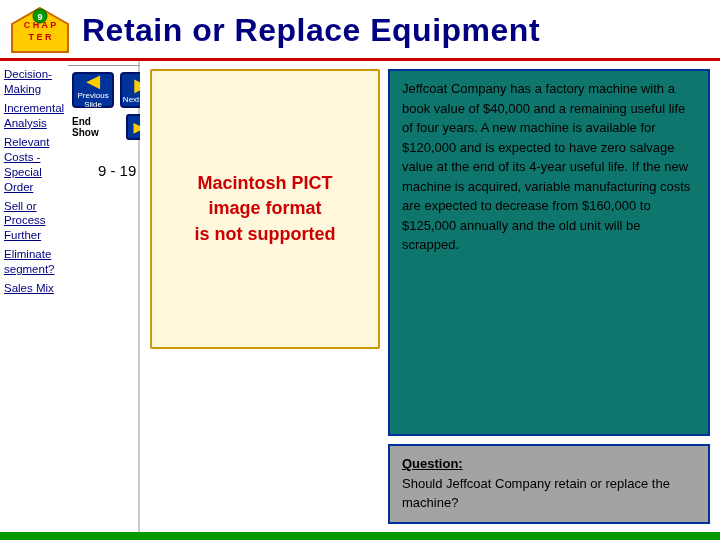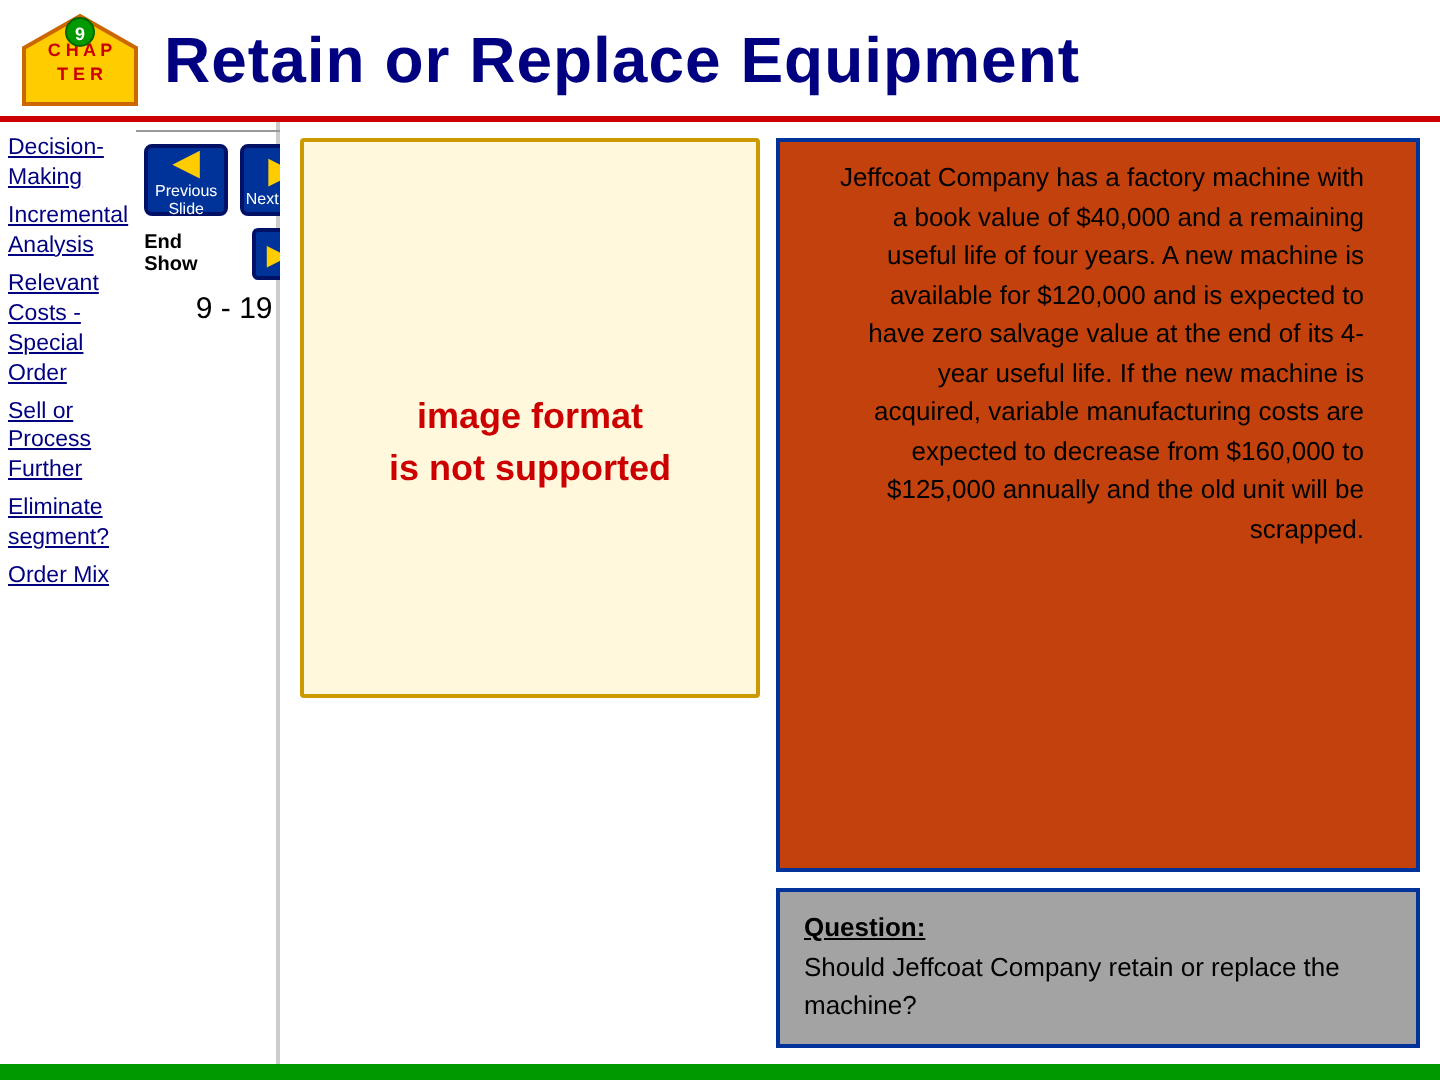--- a/index.html
+++ b/index.html
@@ -100,21 +100,21 @@
     .nav-btn-label {
       font-size: 8px;
       color: #fff;
       text-align: center;
       margin-top: 1px;
     }
     .end-show-area {
       display: flex;
       align-items: center;
       gap: 6px;
-      margin-bottom: 4px;
+      margin-bottom: 20px;
     }
     .end-show-label {
       font-size: 10px;
       font-weight: bold;
       color: #000;
     }
     .end-show-btn {
       width: 36px;
       height: 26px;
       background: #003399;
@@ -169,27 +169,26 @@
       font-weight: bold;
       color: #cc0000;
       text-align: center;
       line-height: 1.4;
     }
 
     
     .main-textbox {
       flex: 1;
       border: 2px solid #003399;
-      background: #c2410c;
-      padding: 8px 26px;
+      background: #0f766e;
+      padding: 8px 12px;
       font-size: 13px;
       line-height: 1.5;
       color: #000;
       overflow: hidden;
-      text-align: right;
     }
 
     
     .question-box {
       border: 2px solid #003399;
       background: #a3a3a3;
       padding: 8px 12px;
       font-size: 13px;
       line-height: 1.5;
       color: #000;
@@ -233,21 +232,21 @@
 <div class="main">
 
   <div class="sidebar">
     <div class="sidebar-nav">
 
     <a class="sidebar-item">Decision-Making</a>
         <a class="sidebar-item">Incremental Analysis</a>
         <a class="sidebar-item">Relevant Costs - Special Order</a>
         <a class="sidebar-item">Sell or Process Further</a>
         <a class="sidebar-item">Eliminate segment?</a>
-        <a class="sidebar-item">Order Mix</a>
+        <a class="sidebar-item">Sales Mix</a>
       </div>
     <div class="nav-buttons">
       <div class="nav-arrows">
         <div class="nav-btn">
           <span class="nav-btn-arrow">◀</span>
           <span class="nav-btn-label">Previous Slide</span>
         </div>
         <div class="nav-btn">
           <span class="nav-btn-arrow">▶</span>
           <span class="nav-btn-label">Next Slide</span>
@@ -261,21 +260,21 @@
       </div>
       <div class="page-num">9 - 19</div>
     </div>
   </div>
 
   <div class="content">
     <div class="content-top">
 
       <div class="pict-placeholder">
         <span class="pict-text">
-          <br>
+          <span>Macintosh PICT</span><br>
           <span>image format</span><br>
           <span>is not supported</span>
         </span>
       </div>
 
       <div class="main-textbox">
         <span>Jeffcoat Company has a factory machine with a book value of $40,000 and a remaining useful life of four years. A new machine is available for $120,000 and is expected to have zero salvage value at the end of its 4-year useful life. If the new machine is acquired, variable manufacturing costs are expected to decrease from $160,000 to $125,000 annually and the old unit will be scrapped.</span>
       </div>
 
     </div>

